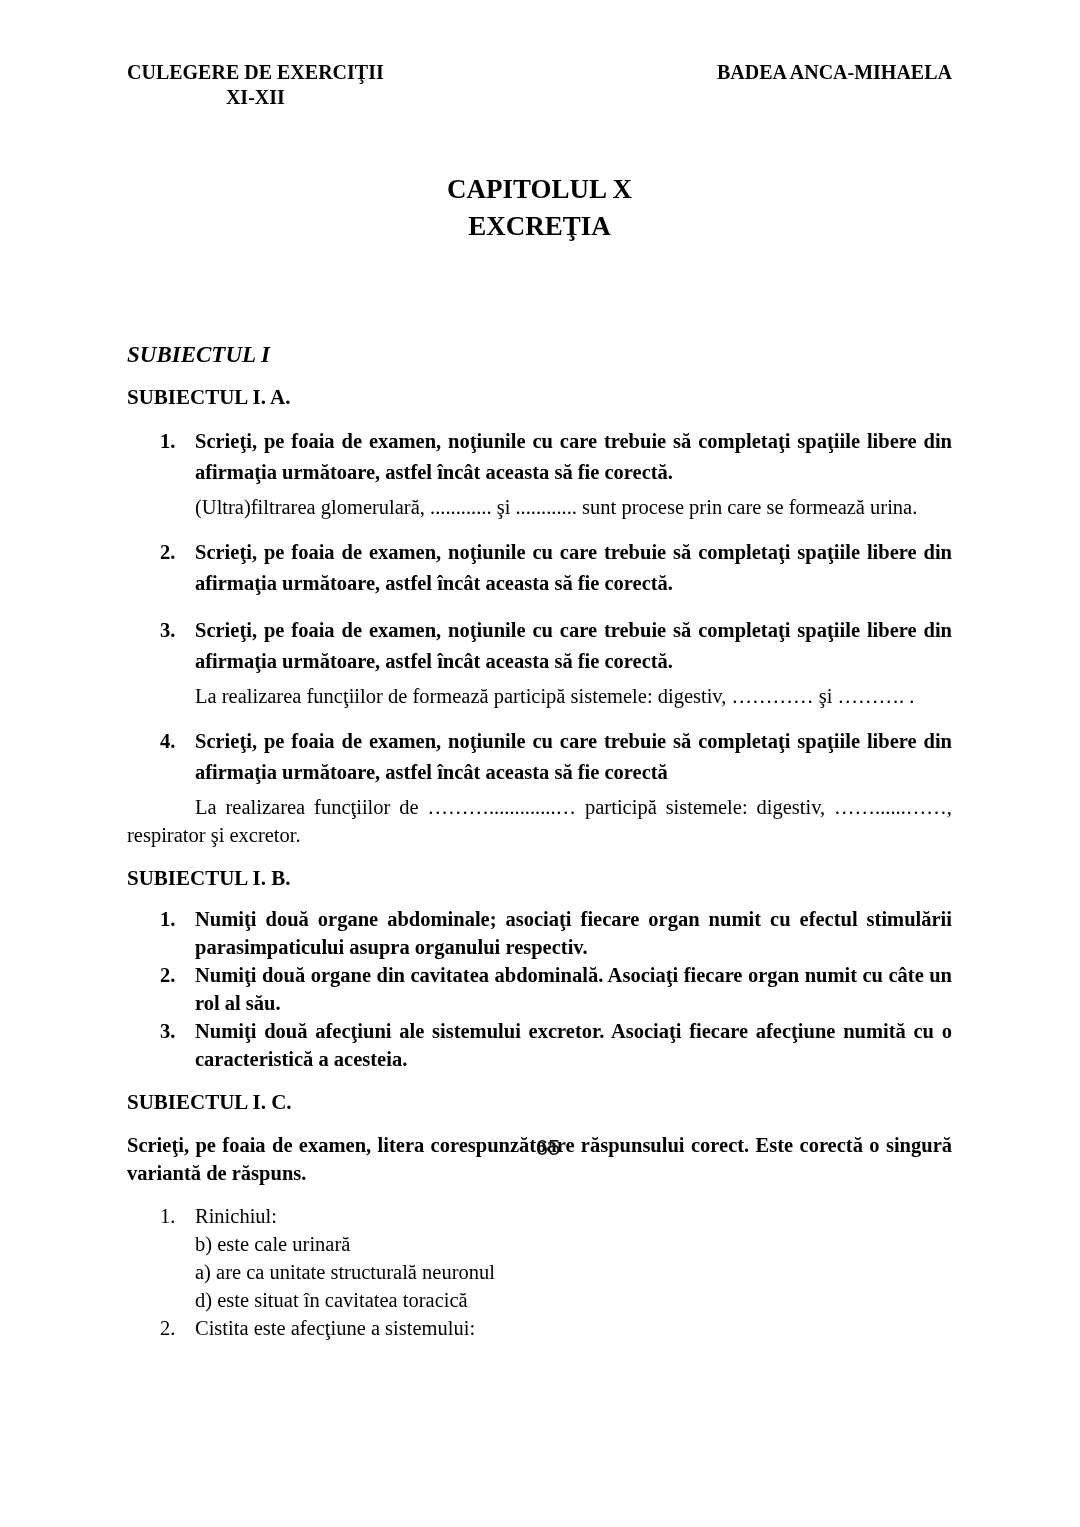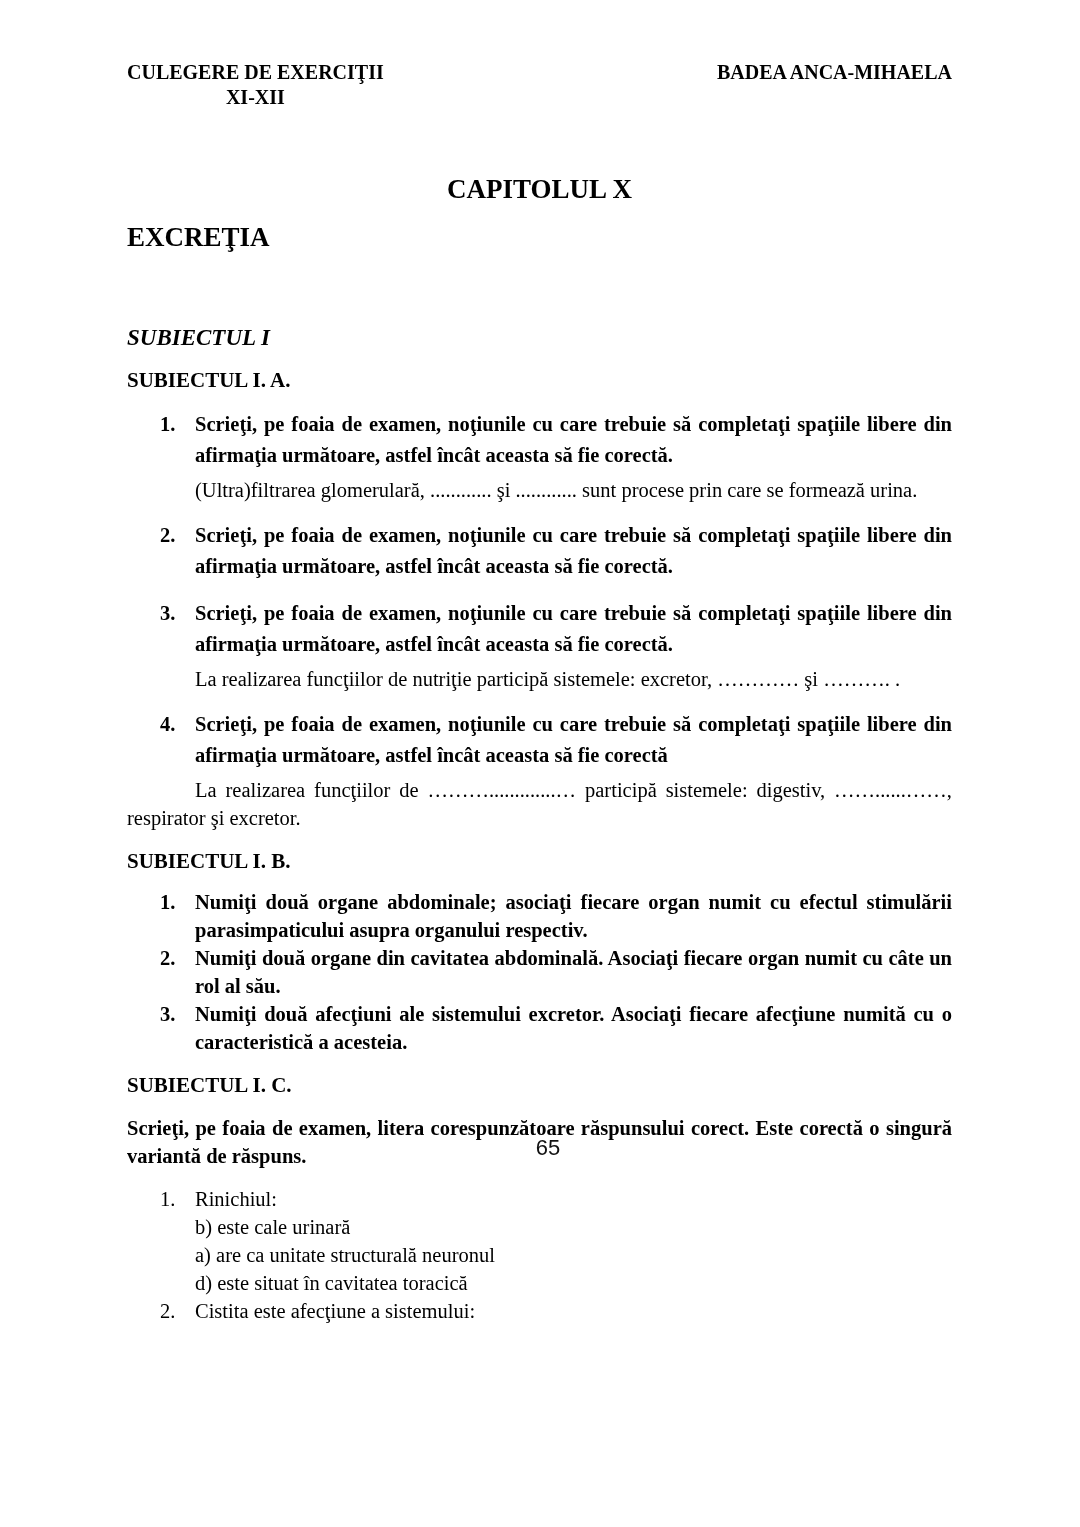--- a/index.html
+++ b/index.html
@@ -35,30 +35,31 @@
     line-height: 1.25;
   }
   
   .chapter-title {
     text-align: center;
     font-weight: bold;
     font-size: 27px;
     margin-top: 64px;
   }
   .chapter-subtitle {
+    text-align: center;
     font-weight: bold;
     font-size: 27px;
-    margin-top: 17px;
+    margin-top: 6px;
   }
   
   .subiect-heading {
     font-weight: bold;
     font-style: italic;
     font-size: 23px;
-    margin-top: 72px;
+    margin-top: 100px;
   }
   .sec-heading {
     font-weight: bold;
     font-size: 21px;
     margin-top: 17px;
   }
   
   .li {
     position: relative;
     padding-left: 68px;
@@ -152,21 +153,21 @@
 
   <div class="li a-item">
     <span class="num">2.</span>
     <p class="prompt">Scrieţi, pe foaia de examen, noţiunile cu care trebuie să completaţi spaţiile libere din afirmaţia următoare, astfel încât aceasta să fie corectă.</p>
   </div>
 
   <div class="li a-item">
     <span class="num">3.</span>
     <p class="prompt">Scrieţi, pe foaia de examen, noţiunile cu care trebuie să completaţi spaţiile libere din afirmaţia următoare, astfel încât aceasta să fie corectă.</p>
   </div>
-  <p class="example">La realizarea funcţiilor de nutriţie participă sistemele: excretor, ………… şi ………. .</p>
+  <p class="example">La realizarea funcţiilor de formează participă sistemele: digestiv, ………… şi ………. .</p>
 
   <div class="li a-item">
     <span class="num">4.</span>
     <p class="prompt">Scrieţi, pe foaia de examen, noţiunile cu care trebuie să completaţi spaţiile libere din afirmaţia următoare, astfel încât aceasta să fie corectă</p>
   </div>
   <p class="wide-para">La realizarea funcţiilor de ……….............… participă sistemele: digestiv, ……......……, respirator şi excretor.</p>
 
   <div class="sec-heading">SUBIECTUL I. B.</div>
 
   <div class="b-list">

